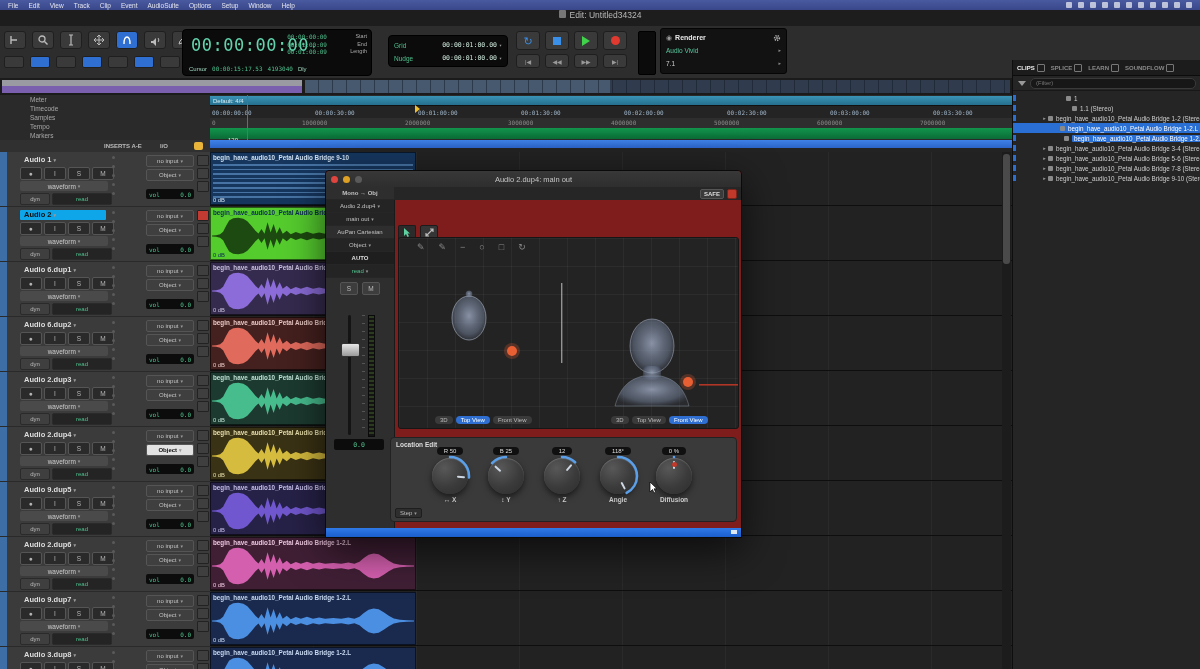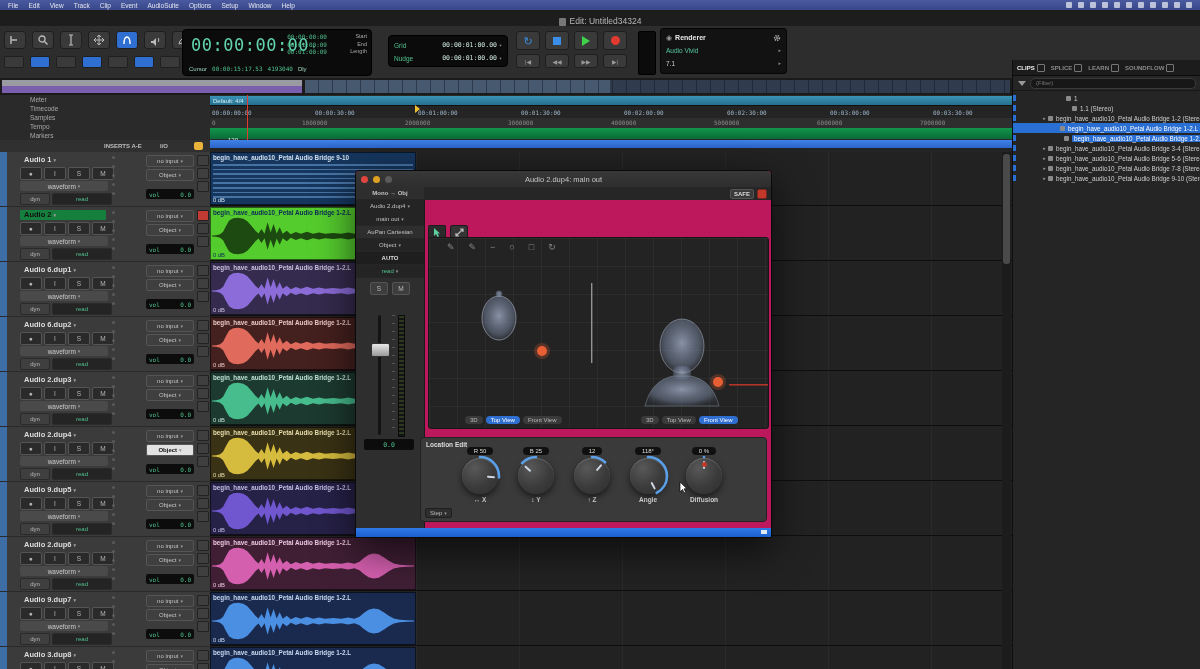--- a/index.html
+++ b/index.html
@@ -6,21 +6,21 @@
   #stage{position:relative;width:1200px;height:669px;overflow:hidden;background:#232323;
          font-family:"Liberation Sans",sans-serif;color:#ccc;-webkit-font-smoothing:antialiased;}
   .abs{position:absolute;}
   .ddown::after{content:"▾";font-size:5px;margin-left:2px;color:#999;}
   
   #menubar{left:0;top:0;width:1200px;height:10px;background:linear-gradient(#4a5aa0,#39478a);display:flex;align-items:center;padding:0 8px;box-sizing:border-box;gap:10px;}
   .mitem{font-size:6.5px;color:rgba(255,255,255,.85);white-space:nowrap;}
   #mstatus{margin-left:auto;display:flex;gap:6px;align-items:center;}
   .sic{width:6px;height:6px;border-radius:1px;background:rgba(255,255,255,.65);}
   
-  #titlebar{left:0;top:10px;width:1200px;height:16px;background:#1d1d1d;border-bottom:1px solid #0c0c0c;display:flex;align-items:flex-end;justify-content:center;gap:4px;}
+  #titlebar{left:0;top:10px;width:1200px;height:16px;background:#1d1d1d;border-bottom:1px solid #0c0c0c;display:flex;align-items:flex-start;justify-content:center;gap:4px;}
   #titlebar .doc{width:7px;height:8px;background:#777;border-radius:1px;}
   #titlebar span{font-size:8.5px;color:#b8b8b8;}
   
   #toolbar{left:0;top:26px;width:1200px;height:52px;background:#2d2d2d;border-bottom:1px solid #171717;}
   .toolrow{position:absolute;display:flex;gap:6px;align-items:center;}
   .tool{width:20px;height:16px;background:#3a3a3a;border:1px solid #1f1f1f;border-radius:3px;display:flex;align-items:center;justify-content:center;}
   .tool svg{width:12px;height:12px;}
   .tool.on{background:#2f6fd2;}
   .modeb{width:18px;height:10px;background:#3a3a3a;border:1px solid #1f1f1f;border-radius:2px;}
   .modeb.on{background:#2f6fd2;}
@@ -72,21 +72,21 @@
   #thead{left:0;top:140px;width:210px;height:12px;background:#303030;border-bottom:1px solid #141414;display:flex;align-items:center;}
   #thead .h1{position:absolute;left:104px;font-size:6px;color:#bbb;font-weight:bold;}
   #thead .h2{position:absolute;left:160px;font-size:6px;color:#bbb;font-weight:bold;}
   #thead .warn{position:absolute;left:194px;width:9px;height:8px;background:#e8b53a;border-radius:2px;}
   #bluestrip{left:210px;top:140px;width:802px;height:8px;background:linear-gradient(#3f82e8,#2b64c8);}
   
   #tracks{left:0;top:152px;width:210px;height:517px;overflow:hidden;background:#2a2a2a;}
   .trow{position:relative;height:54px;margin-bottom:1px;background:#3b3b3b;}
   .tstrip{position:absolute;left:0;top:0;width:7px;height:100%;background:#3e6ea6;}
   .tname{position:absolute;left:20px;top:3px;width:86px;height:10px;font-size:7.5px;font-weight:bold;color:#ddd;line-height:10px;padding-left:4px;box-sizing:border-box;}
-  .tname.sel{background:#15803d;color:#111;border-radius:1px;}
+  .tname.sel{background:#0ea5e9;color:#111;border-radius:1px;}
   .tbtns{position:absolute;left:20px;top:15px;display:flex;gap:2px;}
   .tb{width:20px;height:11px;background:#2a2a2a;border:1px solid #555;border-radius:2px;color:#b5b5b5;font-size:6.5px;display:flex;align-items:center;justify-content:center;}
   .tview{position:absolute;left:20px;top:29px;width:88px;height:10px;background:#4a4a4a;border-radius:2px;color:#ccc;font-size:6.5px;display:flex;align-items:center;justify-content:center;}
   .tauto{position:absolute;left:20px;top:41px;display:flex;gap:2px;}
   .tauto .dynb{width:28px;height:10px;background:#3f3f3f;border:1px solid #2a2a2a;border-radius:2px;font-size:6px;color:#bbb;display:flex;align-items:center;justify-content:center;}
   .tauto .autob{width:58px;height:10px;background:#242424;border:1px solid #2a2a2a;border-radius:2px;font-size:6px;color:#4fc08d;display:flex;align-items:center;justify-content:center;}
   .tinserts{position:absolute;left:112px;top:4px;display:flex;flex-direction:column;gap:6px;align-items:center;}
   .ins-dot{width:3px;height:3px;border-radius:50%;background:#5a5a5a;}
   .tio{position:absolute;left:146px;top:3px;width:48px;}
   .iob{height:10px;background:#3f3f3f;border:1px solid #555;border-radius:2px;font-size:6px;color:#c5c5c5;display:flex;align-items:center;justify-content:center;margin-bottom:2px;}
@@ -100,21 +100,21 @@
   .lane{position:relative;height:54px;margin-bottom:1px;border-bottom:1px solid #0e0e0e;box-sizing:border-box;}
   .clip{position:absolute;left:0;top:0;width:206px;height:53px;border:1px solid rgba(0,0,0,.55);box-sizing:border-box;}
   .clip-title{font-size:6.3px;line-height:9px;font-weight:bold;padding:0 2px;white-space:nowrap;overflow:hidden;}
   .wf{position:absolute;left:1px;top:9px;width:202px;height:38px;}
   .clip-db{position:absolute;left:2px;bottom:1px;font-size:5.8px;}
   .mlines{display:none;}
   .clip.multi .mlines{display:block;position:absolute;left:2px;right:2px;top:11px;bottom:4px;background:repeating-linear-gradient(to bottom,rgba(110,165,220,.55) 0 1.5px,transparent 1.5px 4.6px);}
   #vsb{left:1002px;top:152px;width:9px;height:517px;background:#1c1c1c;}
   #vsb .thumb{position:absolute;left:1px;top:2px;width:7px;height:110px;background:#4a4a4a;border-radius:3px;}
   
-  #plugin{left:325px;top:170px;width:415px;height:366px;background:#be185d;border:1px solid #0a0a0a;border-radius:4px 4px 0 0;box-shadow:0 12px 40px rgba(0,0,0,.65);z-index:20;margin-left:30px;}
+  #plugin{left:325px;top:170px;width:415px;height:366px;background:#7f1d1d;border:1px solid #0a0a0a;border-radius:4px 4px 0 0;box-shadow:0 12px 40px rgba(0,0,0,.65);z-index:20;}
   .pt-bar{position:absolute;left:0;top:0;width:100%;height:16px;background:linear-gradient(#383838,#2e2e2e);border-bottom:1px solid #191919;border-radius:4px 4px 0 0;display:flex;align-items:center;}
   .tl{width:7px;height:7px;border-radius:50%;margin-left:5px;}
   .tl.red{background:#e0443e;}.tl.yel{background:#dea123;}.tl.gry{background:#5a5a5a;}
   .pt-title{position:absolute;left:0;right:0;text-align:center;font-size:7.5px;color:#c5c5c5;}
   .p-side{position:absolute;left:0;top:16px;width:68px;bottom:9px;background:#2e2e2e;border-right:1px solid #1a1a1a;}
   .ps-row{font-size:6px;color:#c0c0c0;text-align:center;line-height:12px;height:12px;border-bottom:1px solid #262626;white-space:nowrap;overflow:hidden;}
   .ps-row.dark{background:#242424;}
   .ps-row.auto{font-weight:bold;color:#ddd;background:#1e1e1e;}
   .ps-row.green{color:#4fc08d;background:#242424;}
   .ps-sm{display:flex;gap:4px;justify-content:center;margin-top:4px;}

